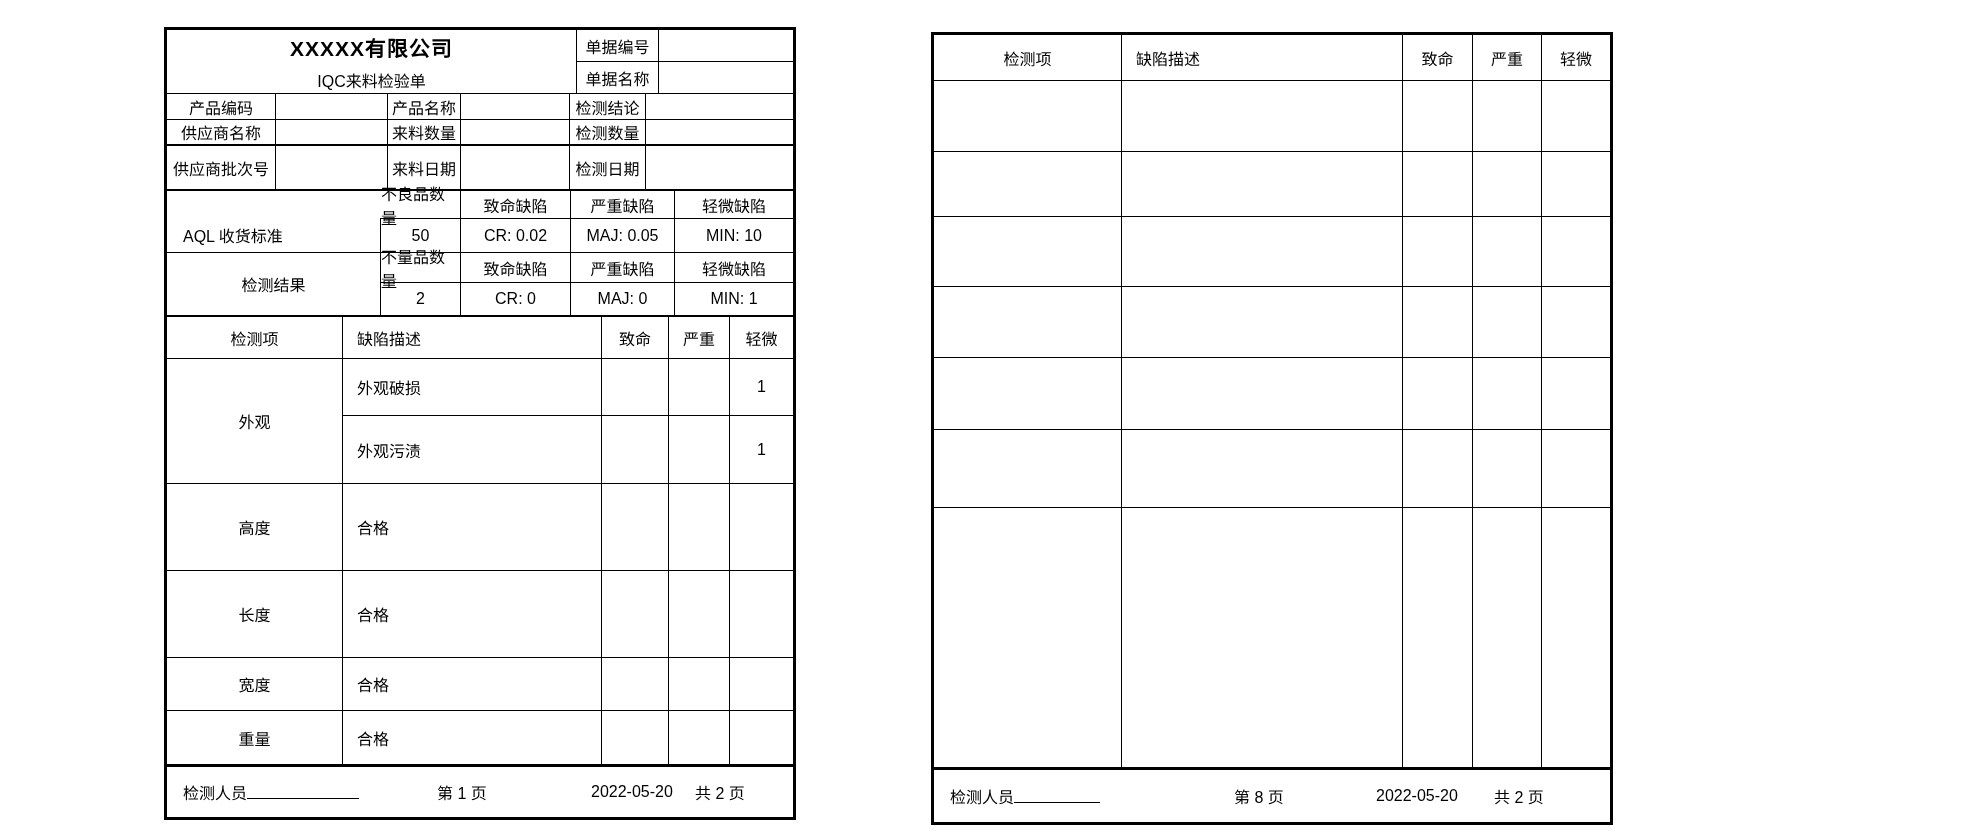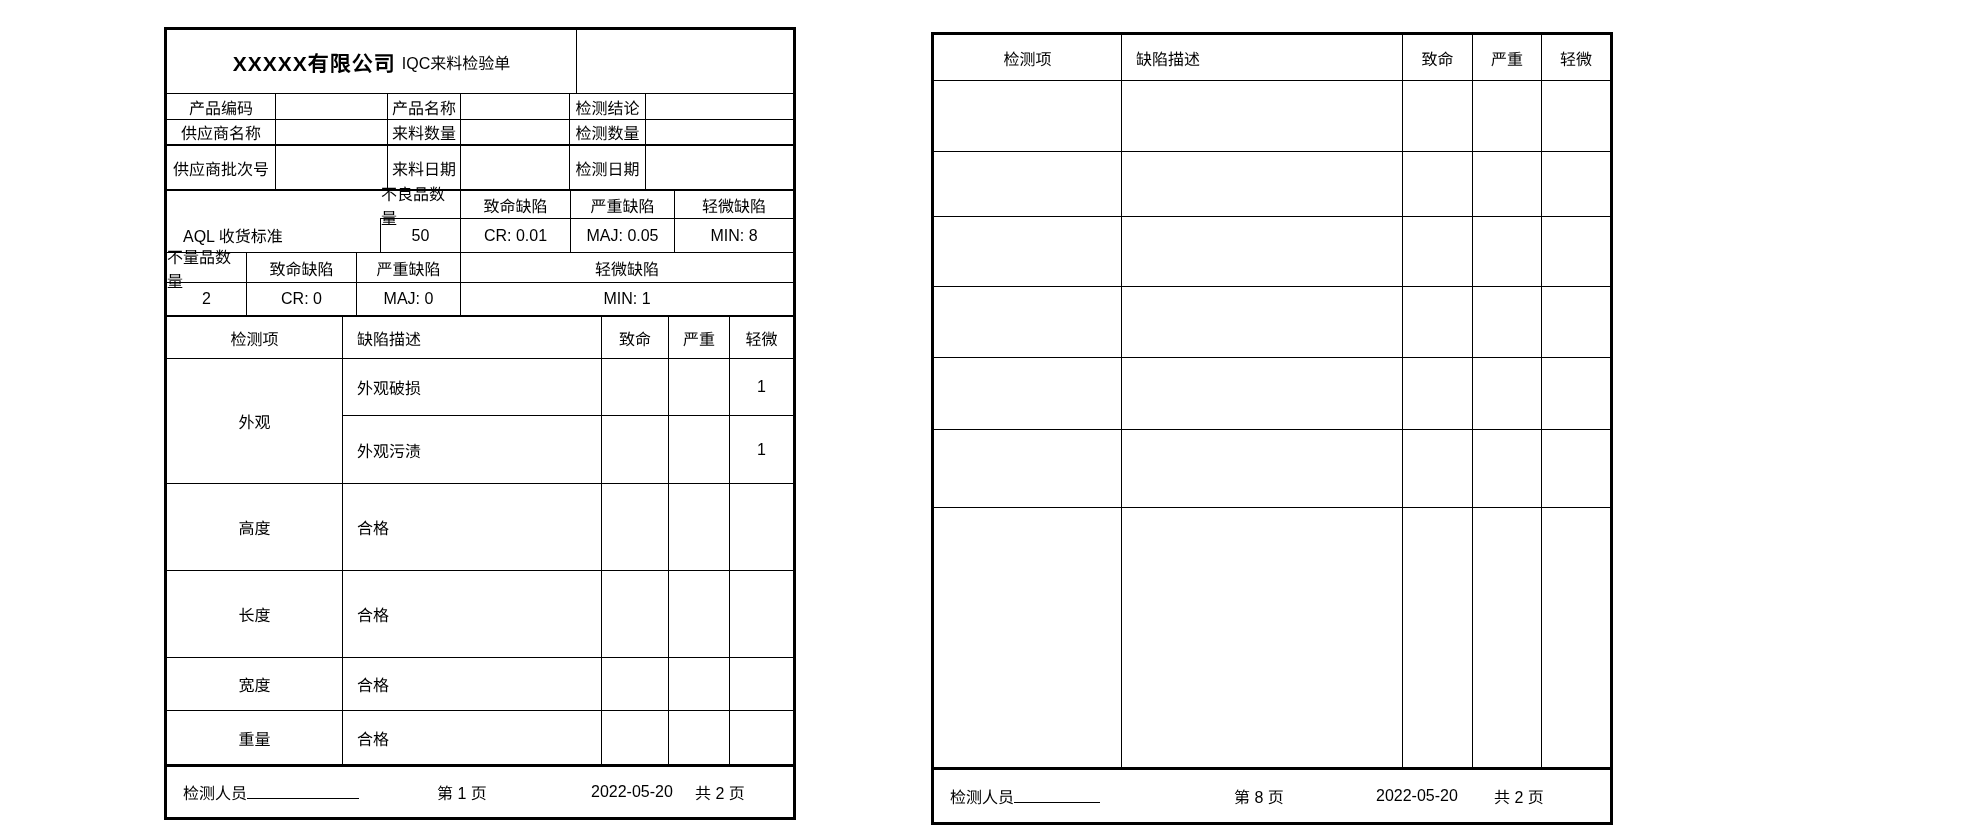--- a/index.html
+++ b/index.html
@@ -17,41 +17,51 @@
   .trow.bb2{border-bottom-width:2px;}
   .trow.bb0{border-bottom:none;}
   .vcol{display:flex;flex-direction:column;box-sizing:border-box;}
   .cell{
     border-right:1px solid #000;box-sizing:border-box;display:flex;align-items:center;
     justify-content:center;overflow:hidden;font-size:16px;white-space:nowrap;
   }
   .cell.last{border-right:none;}
   .cell.left{justify-content:flex-start;padding-left:16px;margin-top:27px;}
   .cell.left12{justify-content:flex-start;padding-left:14px;}
-  .title-cell{flex-direction:row;justify-content:center;gap:6px;}
+  .title-cell{flex-direction:column;justify-content:center;gap:6px;}
   .company{font-size:21px;font-weight:bold;letter-spacing:1px;}
   .form-title{font-size:16px;font-weight:normal;}
   .subhead{border-bottom:1px solid #000;box-sizing:border-box;display:flex;align-items:center;justify-content:center;font-size:16px;flex:0 0 auto;}
   .subval{flex:1;display:flex;align-items:center;justify-content:center;font-size:16px;}
   .footer{position:relative;flex:1;border-top:3px solid #000;box-sizing:border-box;font-size:16px;}
   .footer .fitem{position:absolute;top:50%;transform:translateY(-50%);white-space:nowrap;}
   .sigline{display:inline-block;border-bottom:1px solid #000;height:15px;vertical-align:baseline;}
 </style>
 </head>
 <body>
 
 <div class="canvas">
 
   <div class="page page1">
 
     <div class="trow" style="height:64px">
       <div class="cell title-cell" style="width:410px">
         <div class="company">XXXXX有限公司</div>
         <div class="form-title">IQC来料检验单</div>
       </div>
+      <div class="vcol" style="flex:1">
+        <div class="trow" style="height:32px">
+          <div class="cell" style="width:82px">单据编号</div>
+          <div class="cell last" style="flex:1"></div>
+        </div>
+        <div class="trow bb0" style="flex:1">
+          <div class="cell" style="width:82px">单据名称</div>
+          <div class="cell last" style="flex:1"></div>
+        </div>
+      </div>
     </div>
 
     <div class="trow" style="height:26px">
       <div class="cell" style="width:109px">产品编码</div>
       <div class="cell" style="width:112px"></div>
       <div class="cell" style="width:73px">产品名称</div>
       <div class="cell" style="width:109px"></div>
       <div class="cell" style="width:76px">检测结论</div>
       <div class="cell last" style="flex:1"></div>
     </div>
@@ -75,33 +85,34 @@
     </div>
 
     <div class="trow" style="height:62px">
       <div class="cell left" style="width:214px">AQL 收货标准</div>
       <div class="vcol" style="width:80px;border-right:1px solid #000">
         <div class="subhead" style="height:28px">不良品数量</div>
         <div class="subval">50</div>
       </div>
       <div class="vcol" style="width:110px;border-right:1px solid #000">
         <div class="subhead" style="height:28px">致命缺陷</div>
-        <div class="subval">CR: 0.01</div>
+        <div class="subval">CR: 0.02</div>
       </div>
       <div class="vcol" style="width:104px;border-right:1px solid #000">
         <div class="subhead" style="height:28px">严重缺陷</div>
         <div class="subval">MAJ: 0.05</div>
       </div>
       <div class="vcol" style="flex:1">
         <div class="subhead" style="height:28px">轻微缺陷</div>
-        <div class="subval">MIN: 8</div>
+        <div class="subval">MIN: 10</div>
       </div>
     </div>
 
     <div class="trow bb2" style="height:64px">
+      <div class="cell" style="width:214px">检测结果</div>
       <div class="vcol" style="width:80px;border-right:1px solid #000">
         <div class="subhead" style="height:30px">不量品数量</div>
         <div class="subval">2</div>
       </div>
       <div class="vcol" style="width:110px;border-right:1px solid #000">
         <div class="subhead" style="height:30px">致命缺陷</div>
         <div class="subval">CR: 0</div>
       </div>
       <div class="vcol" style="width:104px;border-right:1px solid #000">
         <div class="subhead" style="height:30px">严重缺陷</div>

